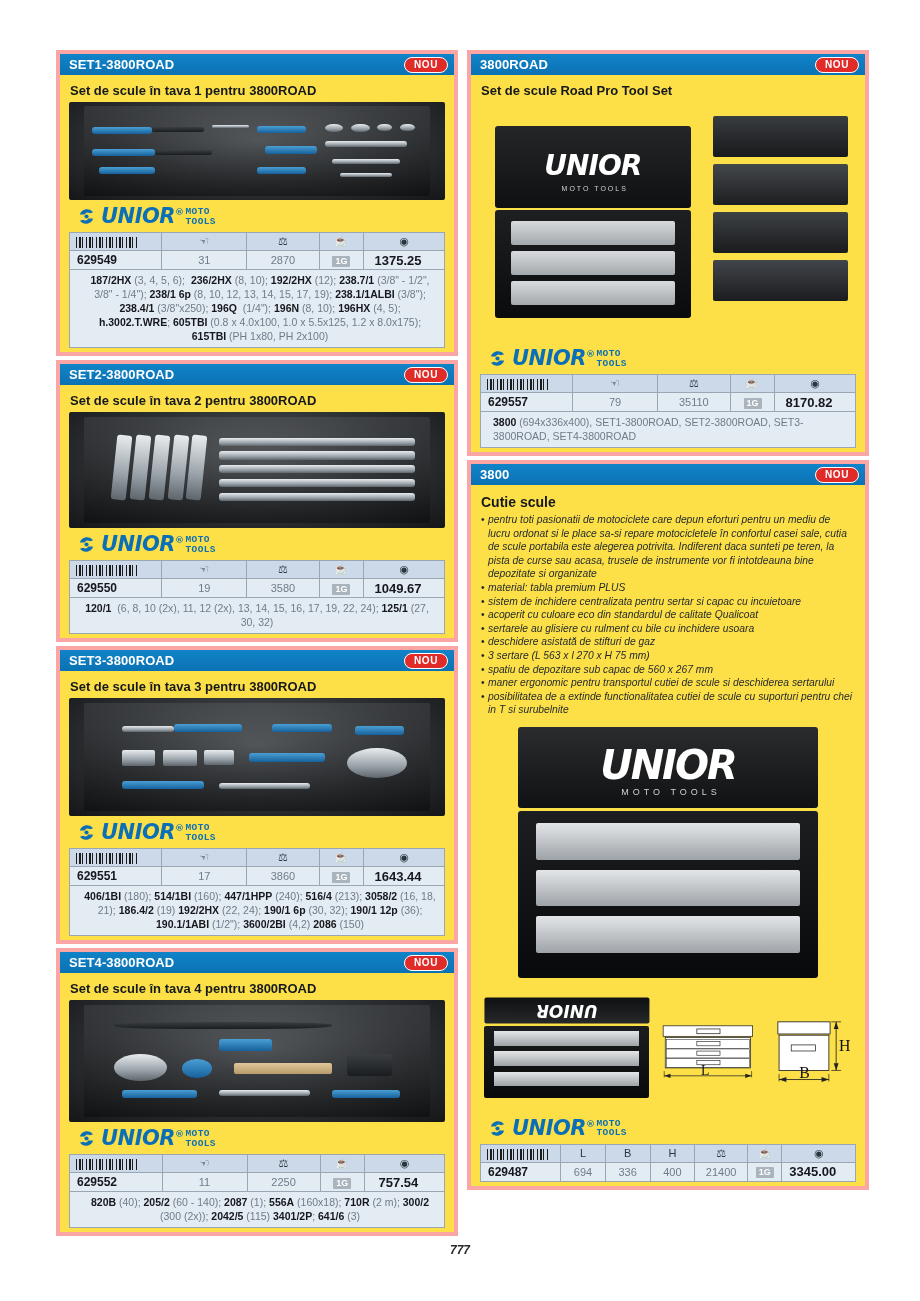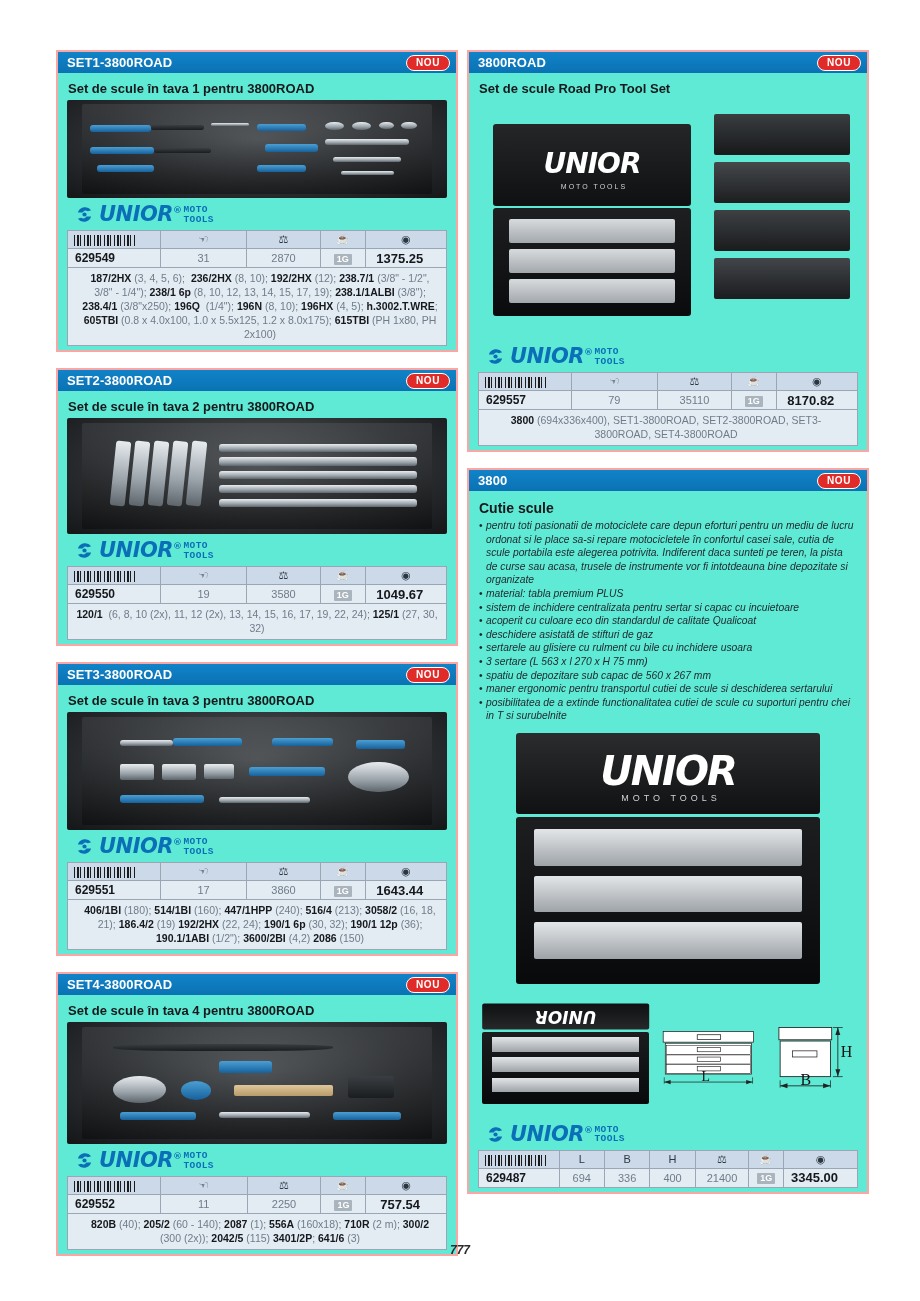--- a/index.html
+++ b/index.html
@@ -18,23 +18,23 @@
   .col {
     position: absolute;
     top: 50px;
     width: 402px;
   }
   .col-left  { left: 56px; }
   .col-right { left: 467px; }
 
   
   .card {
-    border: 2px solid #fca5a5;
-    background: #5eead4;
-    margin-bottom: 16px;
+    border: 4px solid #fca5a5;
+    background: #fde047;
+    margin-bottom: 4px;
   }
   .card-head {
     background: #0f7fc4;
     background: linear-gradient(#1183c8, #0a72b4);
     height: 21px;
     display: flex;
     align-items: center;
     justify-content: space-between;
     padding: 0 6px 0 9px;
   }
@@ -528,40 +528,40 @@
             <th style="width:84px"><span class="ic">◉</span></th>
           </tr>
           <tr>
             <td class="sku">629557</td>
             <td>79</td>
             <td>35110</td>
             <td class="pack"><span class="pack-chip">1G</span></td>
             <td class="price">8170.82</td>
           </tr>
           <tr>
-            <td class="contents" colspan="5" style="text-align:center;padding-left:4px"><b>3800</b> (694x336x400), SET1-3800ROAD, SET2-3800ROAD, SET3-3800ROAD, SET4-3800ROAD</td>
+            <td class="contents" colspan="5" style="text-align:left;padding-left:12px"><b>3800</b> (694x336x400), SET1-3800ROAD, SET2-3800ROAD, SET3-3800ROAD, SET4-3800ROAD</td>
           </tr>
         </tbody>
           </table>
       </div>
     </div>
 
     <div class="card">
       <div class="card-head">
         <span class="card-code">3800</span>
         <span class="nou-badge">NOU</span>
       </div>
       <div class="desc-title">Cutie scule</div>
       <ul class="feat">
         <li>pentru toti pasionatii de motociclete care depun eforturi pentru un mediu de lucru ordonat si le place sa-si repare motocicletele în confortul casei sale, cutia de scule portabila este alegerea potrivita. Indiferent daca sunteti pe teren, la pista de curse sau acasa, trusele de instrumente vor fi intotdeauna bine depozitate si organizate</li>
         <li>material: tabla premium PLUS</li>
         <li>sistem de inchidere centralizata pentru sertar si capac cu incuietoare</li>
         <li>acoperit cu culoare eco din standardul de calitate Qualicoat</li>
+        <li>sertarele au glisiere cu rulment cu bile cu inchidere usoara</li>
         <li>deschidere asistată de stifturi de gaz</li>
-        <li>sertarele au glisiere cu rulment cu bile cu inchidere usoara</li>
         <li>3 sertare (L 563 x l 270 x H 75 mm)</li>
         <li>spatiu de depozitare sub capac de 560 x 267 mm</li>
         <li>maner ergonomic pentru transportul cutiei de scule si deschiderea sertarului</li>
         <li>posibilitatea de a extinde functionalitatea cutiei de scule cu suporturi pentru chei in T si surubelnite</li>
       </ul>
 
       <div class="card-body">
 
         <div class="photo-box" style="height:270px;">
           <div style="position:absolute;left:10%;top:2%;width:80%;height:30%;background:linear-gradient(180deg,#2a2c2e,#0f1113);border-radius:3px;">

